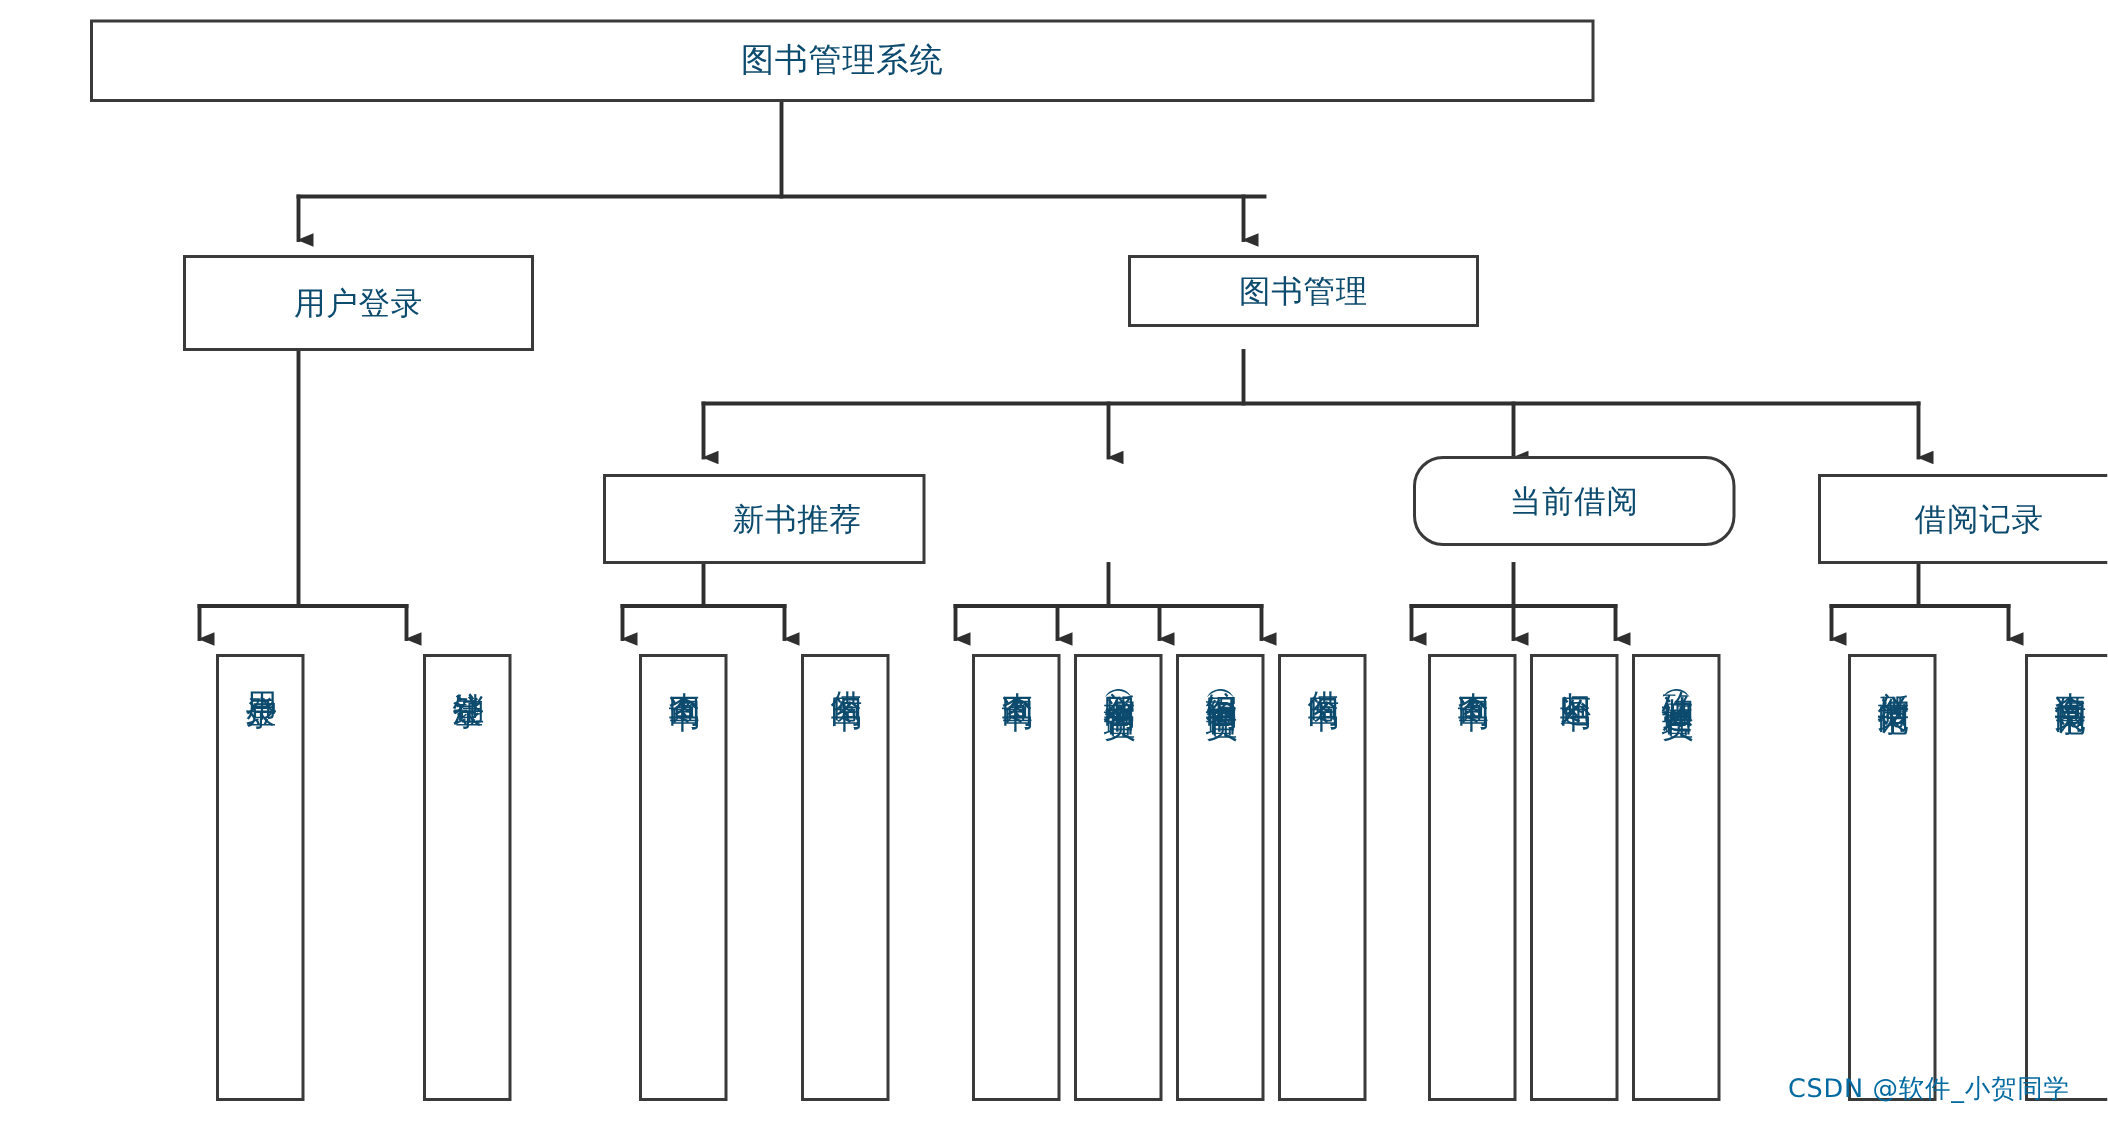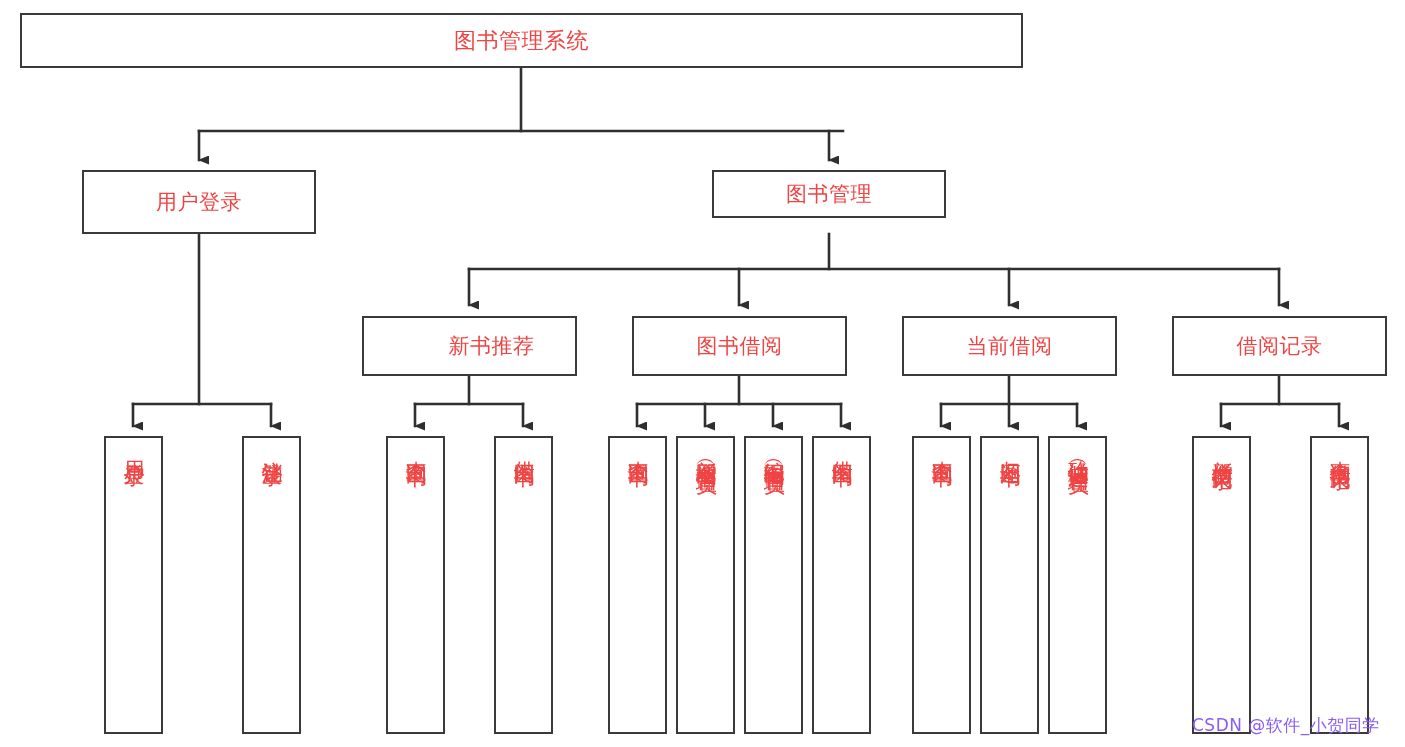--- a/index.html
+++ b/index.html
@@ -26,22 +26,23 @@
     pointer-events: none;
   }
   .node {
     position: absolute;
     box-sizing: border-box;
     background: #ffffff;
     border: 2px solid #3a3a3a;
     display: flex;
     align-items: center;
     justify-content: center;
-    color: #ef4444;
+    color: #0c4a6e;
     z-index: 3;
+    margin-left: 40px;
   }
   .node .lbl {
     display: block;
     text-align: center;
     line-height: 1.18;
     letter-spacing: 0.5px;
   }
   
   .node.horiz .lbl {
     font-size: 21px;
@@ -57,21 +58,21 @@
     letter-spacing: 2px;
     max-height: 100%;
   }
   .node.vert {
     align-items: flex-start;
     justify-content: center;
     padding-top: 6px;
   }
   .watermark {
     position: absolute;
-    color: #8b5cf6;
+    color: #0369a1;
     font-size: 17px;
     letter-spacing: 0.5px;
     white-space: nowrap;
     z-index: 5;
     font-family: "DejaVu Sans", "Liberation Sans", sans-serif;
   }
 </style>
 </head>
 <body>
 
@@ -134,24 +135,21 @@
   <div class="node horiz" style="left:82px; top:170px; width:234px; height:64px;">
     <span class="lbl">用户登录</span>
   </div>
   <div class="node horiz" style="left:712px; top:170px; width:234px; height:48px;">
     <span class="lbl">图书管理</span>
   </div>
 
   <div class="node horiz" style="left:362px; top:316px; width:215px; height:60px;padding-left:44px;">
     <span class="lbl">新书推荐</span>
   </div>
-  <div class="node horiz" style="left:632px; top:316px; width:215px; height:60px;">
-    <span class="lbl">图书借阅</span>
-  </div>
-  <div class="node horiz" style="left:902px; top:316px; width:215px; height:60px;">
+  <div class="node horiz" style="left:902px; top:304px; width:215px; height:60px;border-radius:20px;">
     <span class="lbl">当前借阅</span>
   </div>
   <div class="node horiz" style="left:1172px; top:316px; width:215px; height:60px;">
     <span class="lbl">借阅记录</span>
   </div>
 
   <div class="node vert" style="left:104px; top:436px; width:59px; height:298px;">
     <span class="lbl">用户登录</span>
   </div>
   <div class="node vert" style="left:242px; top:436px; width:59px; height:298px;">

